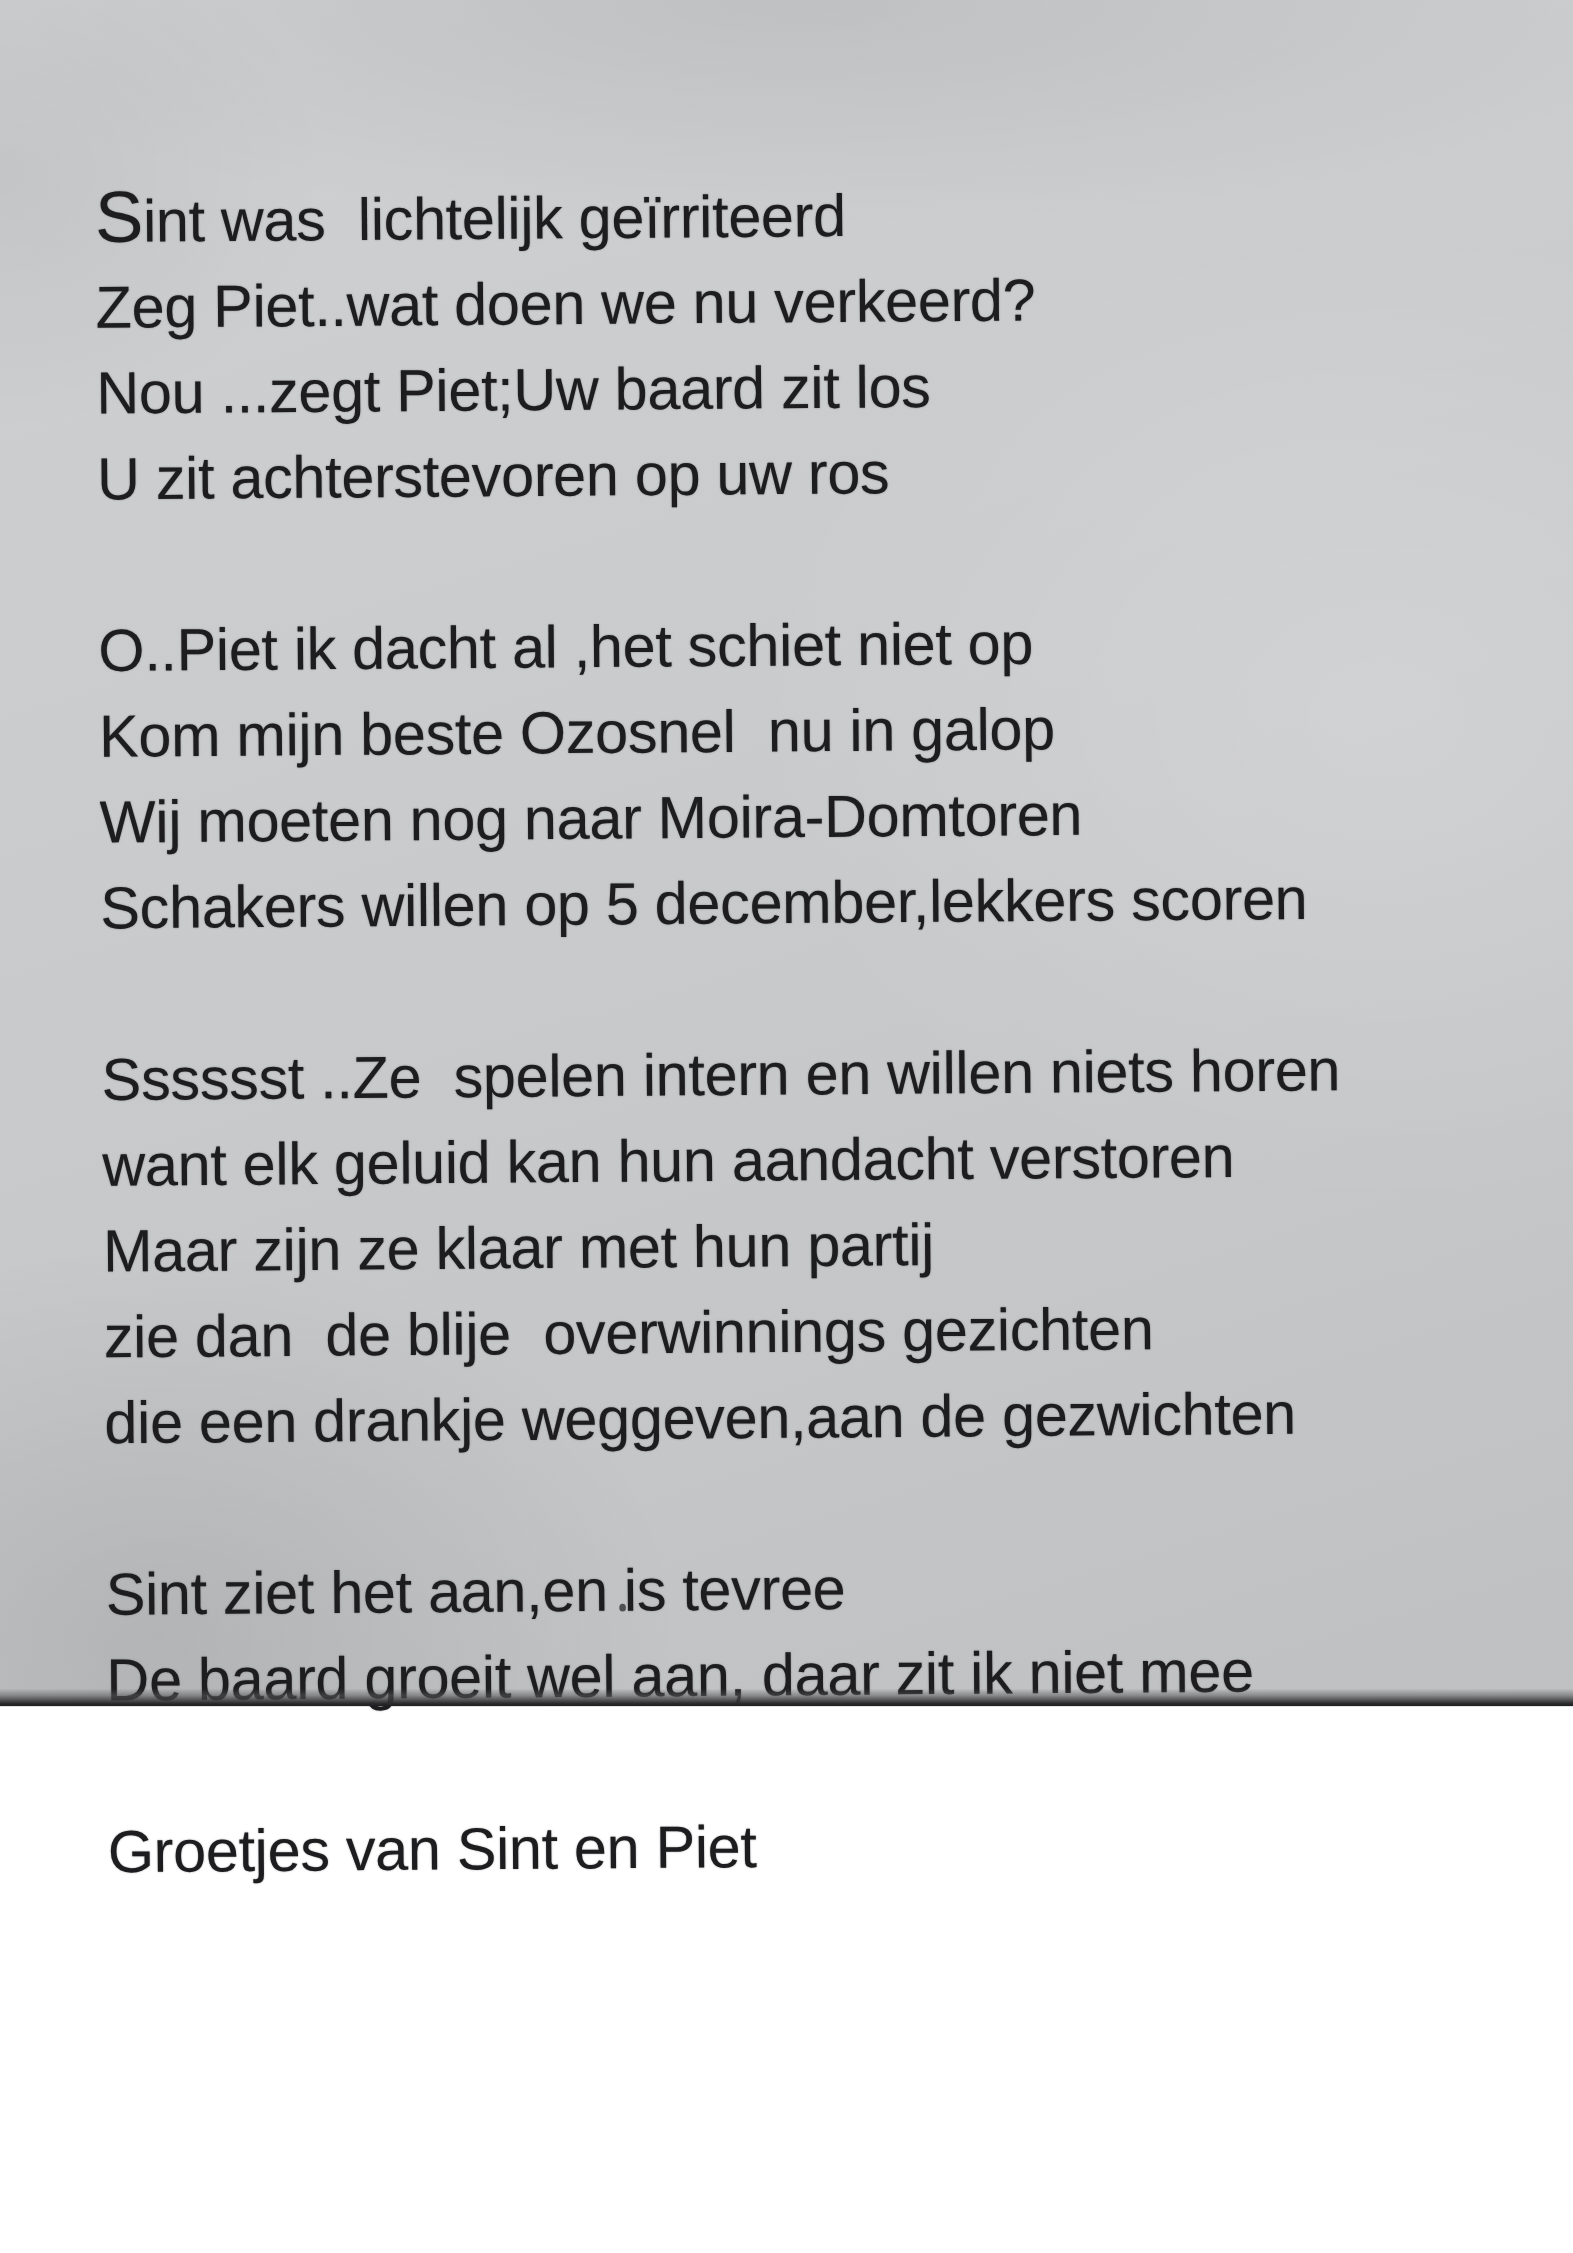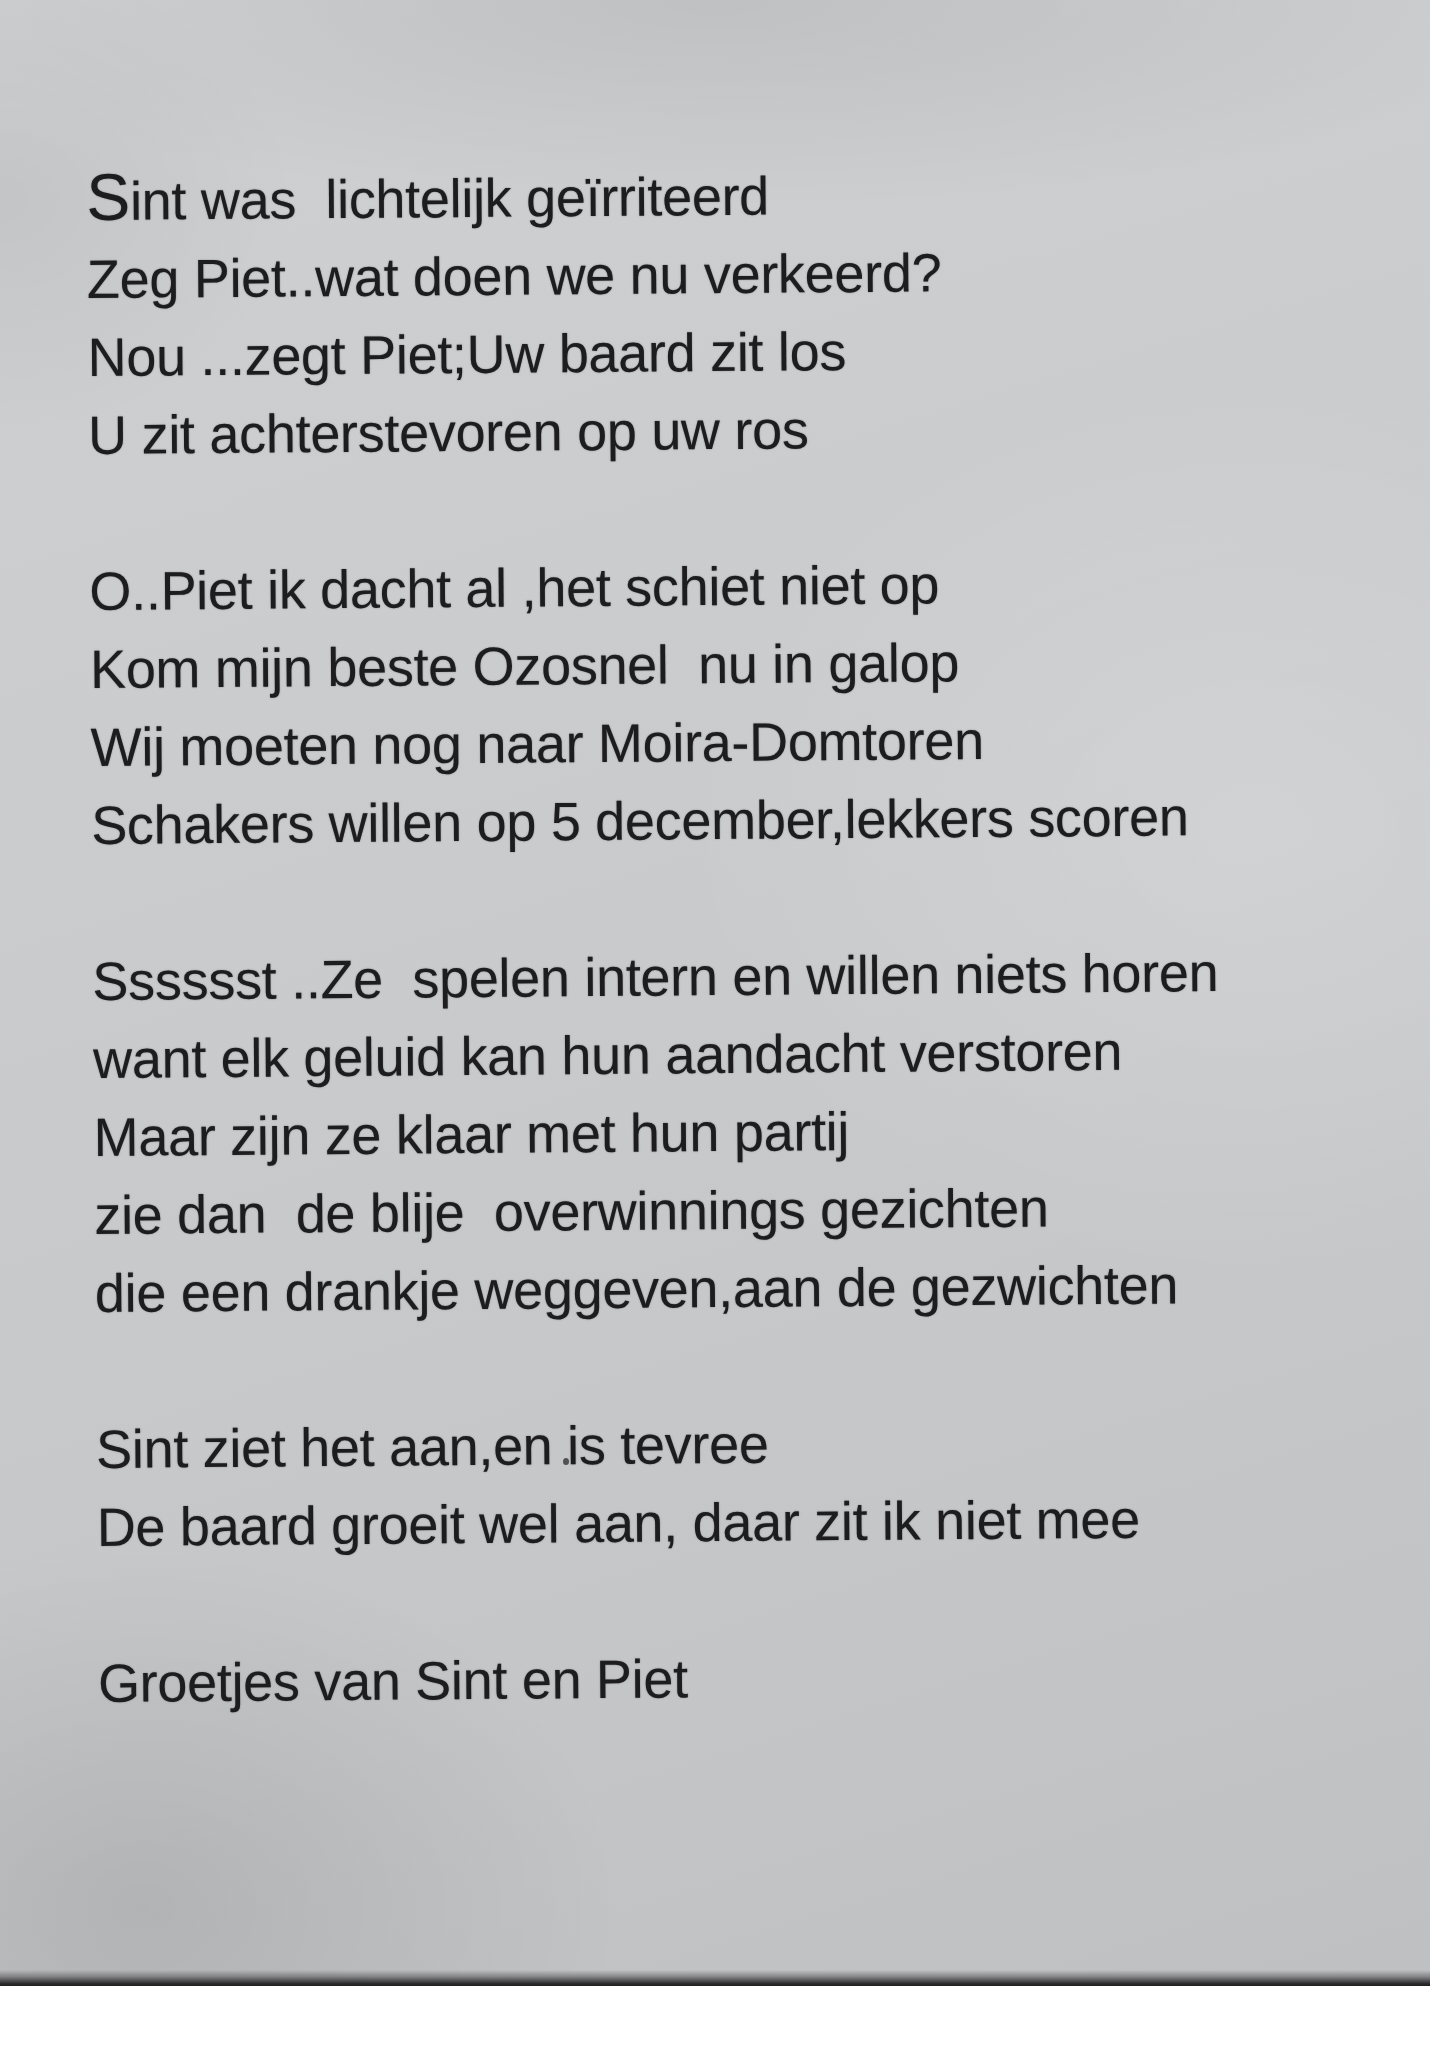--- a/index.html
+++ b/index.html
@@ -8,21 +8,21 @@
     width: 1430px;
     height: 2048px;
     overflow: hidden;
     font-family: "Liberation Sans", "DejaVu Sans", sans-serif;
   }
 
   
   .photo {
     position: relative;
     width: 1430px;
-    height: 1986px;
+    height: 1551px;
     background:
       radial-gradient(ellipse 900px 700px at 88% 42%, rgba(255,255,255,0.16), rgba(255,255,255,0) 65%),
       radial-gradient(ellipse 800px 600px at 10% 96%, rgba(0,0,0,0.09), rgba(0,0,0,0) 60%),
       radial-gradient(ellipse 1200px 300px at 50% 0%, rgba(0,0,0,0.07), rgba(0,0,0,0) 70%),
       radial-gradient(ellipse 500px 400px at 0% 10%, rgba(0,0,0,0.05), rgba(0,0,0,0) 60%),
       linear-gradient(163deg, #cfd0d2 0%, #cacbcd 42%, #c5c6c8 75%, #bfc0c2 100%);
   }
 
   .poem {
     position: absolute;

